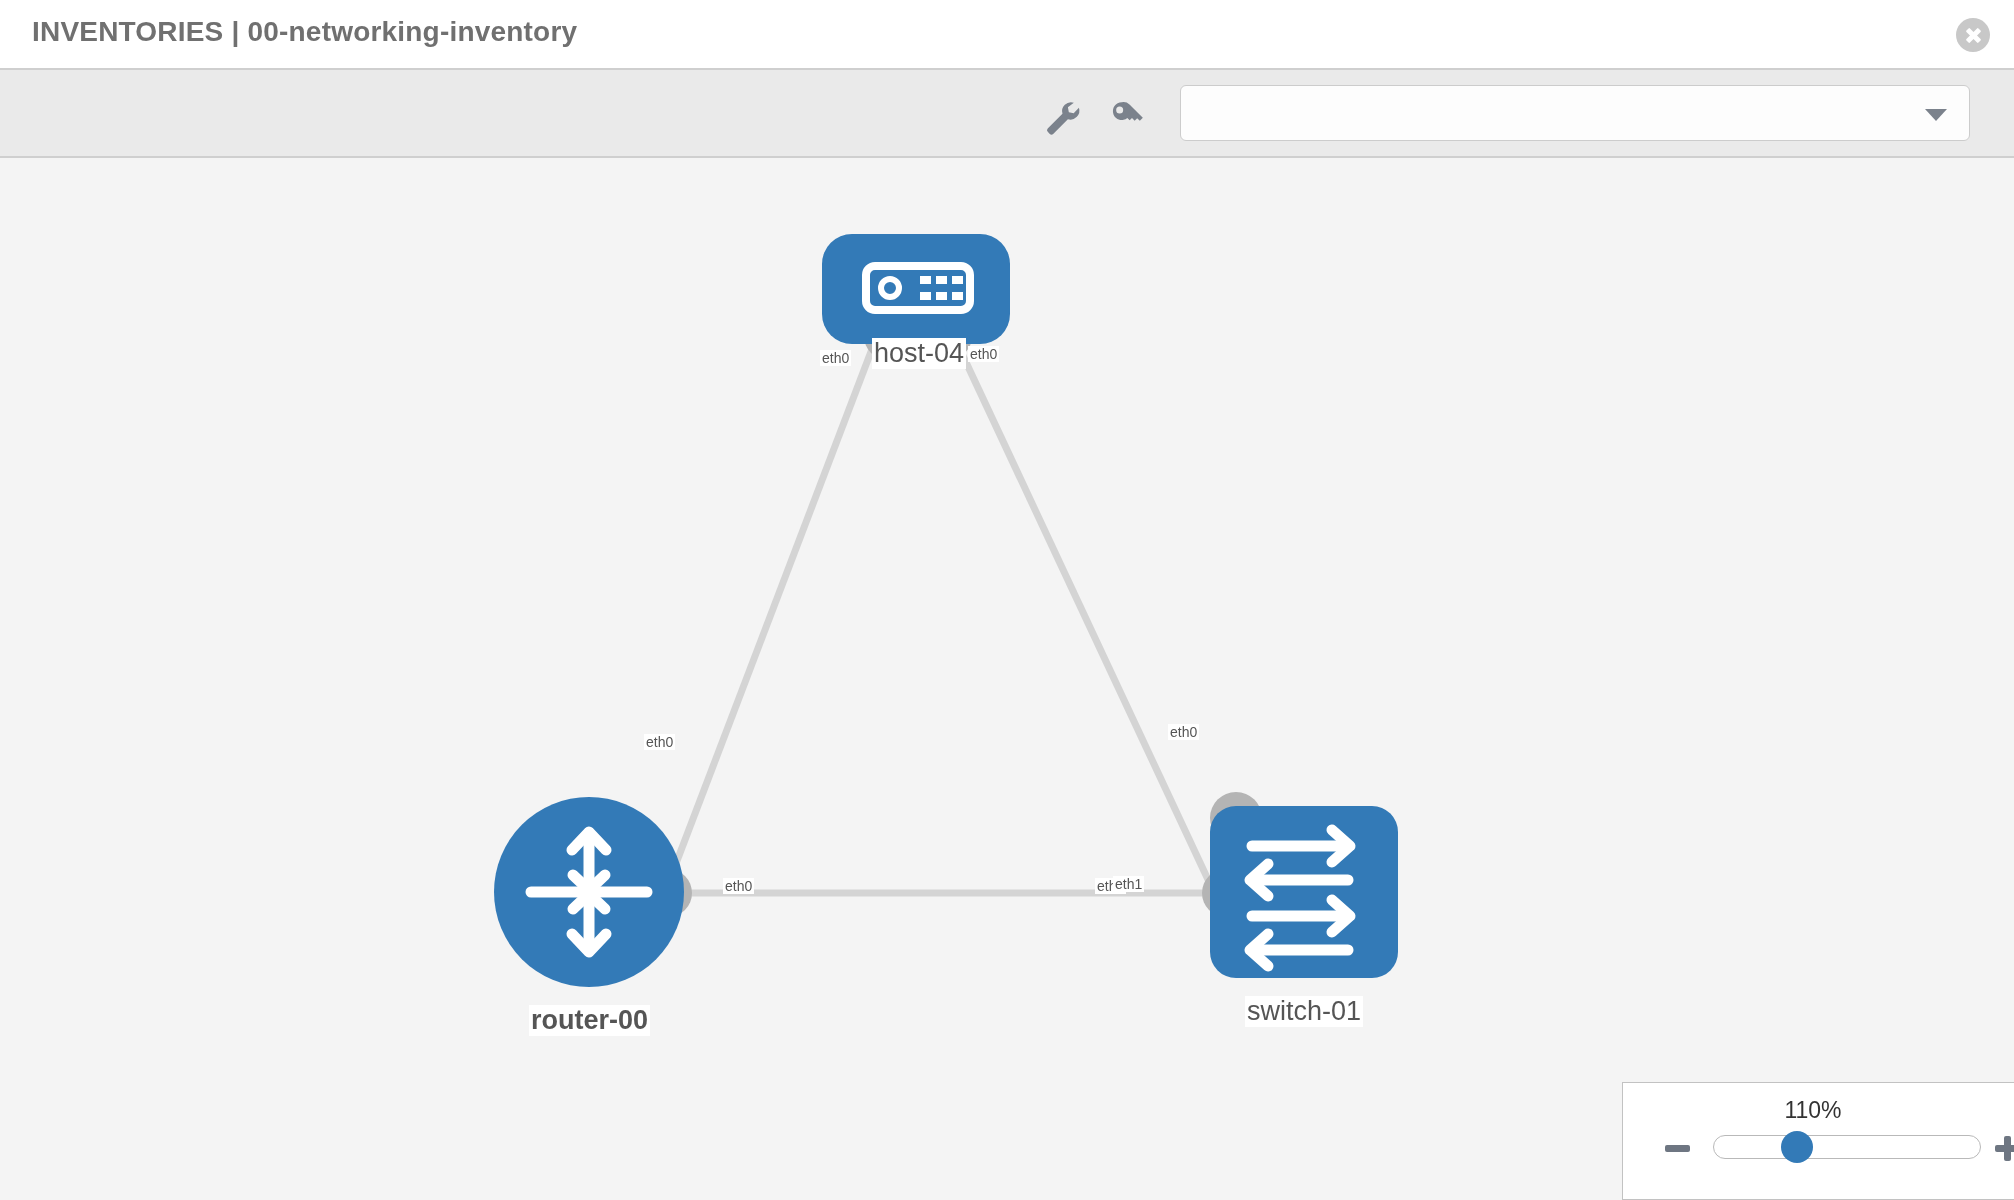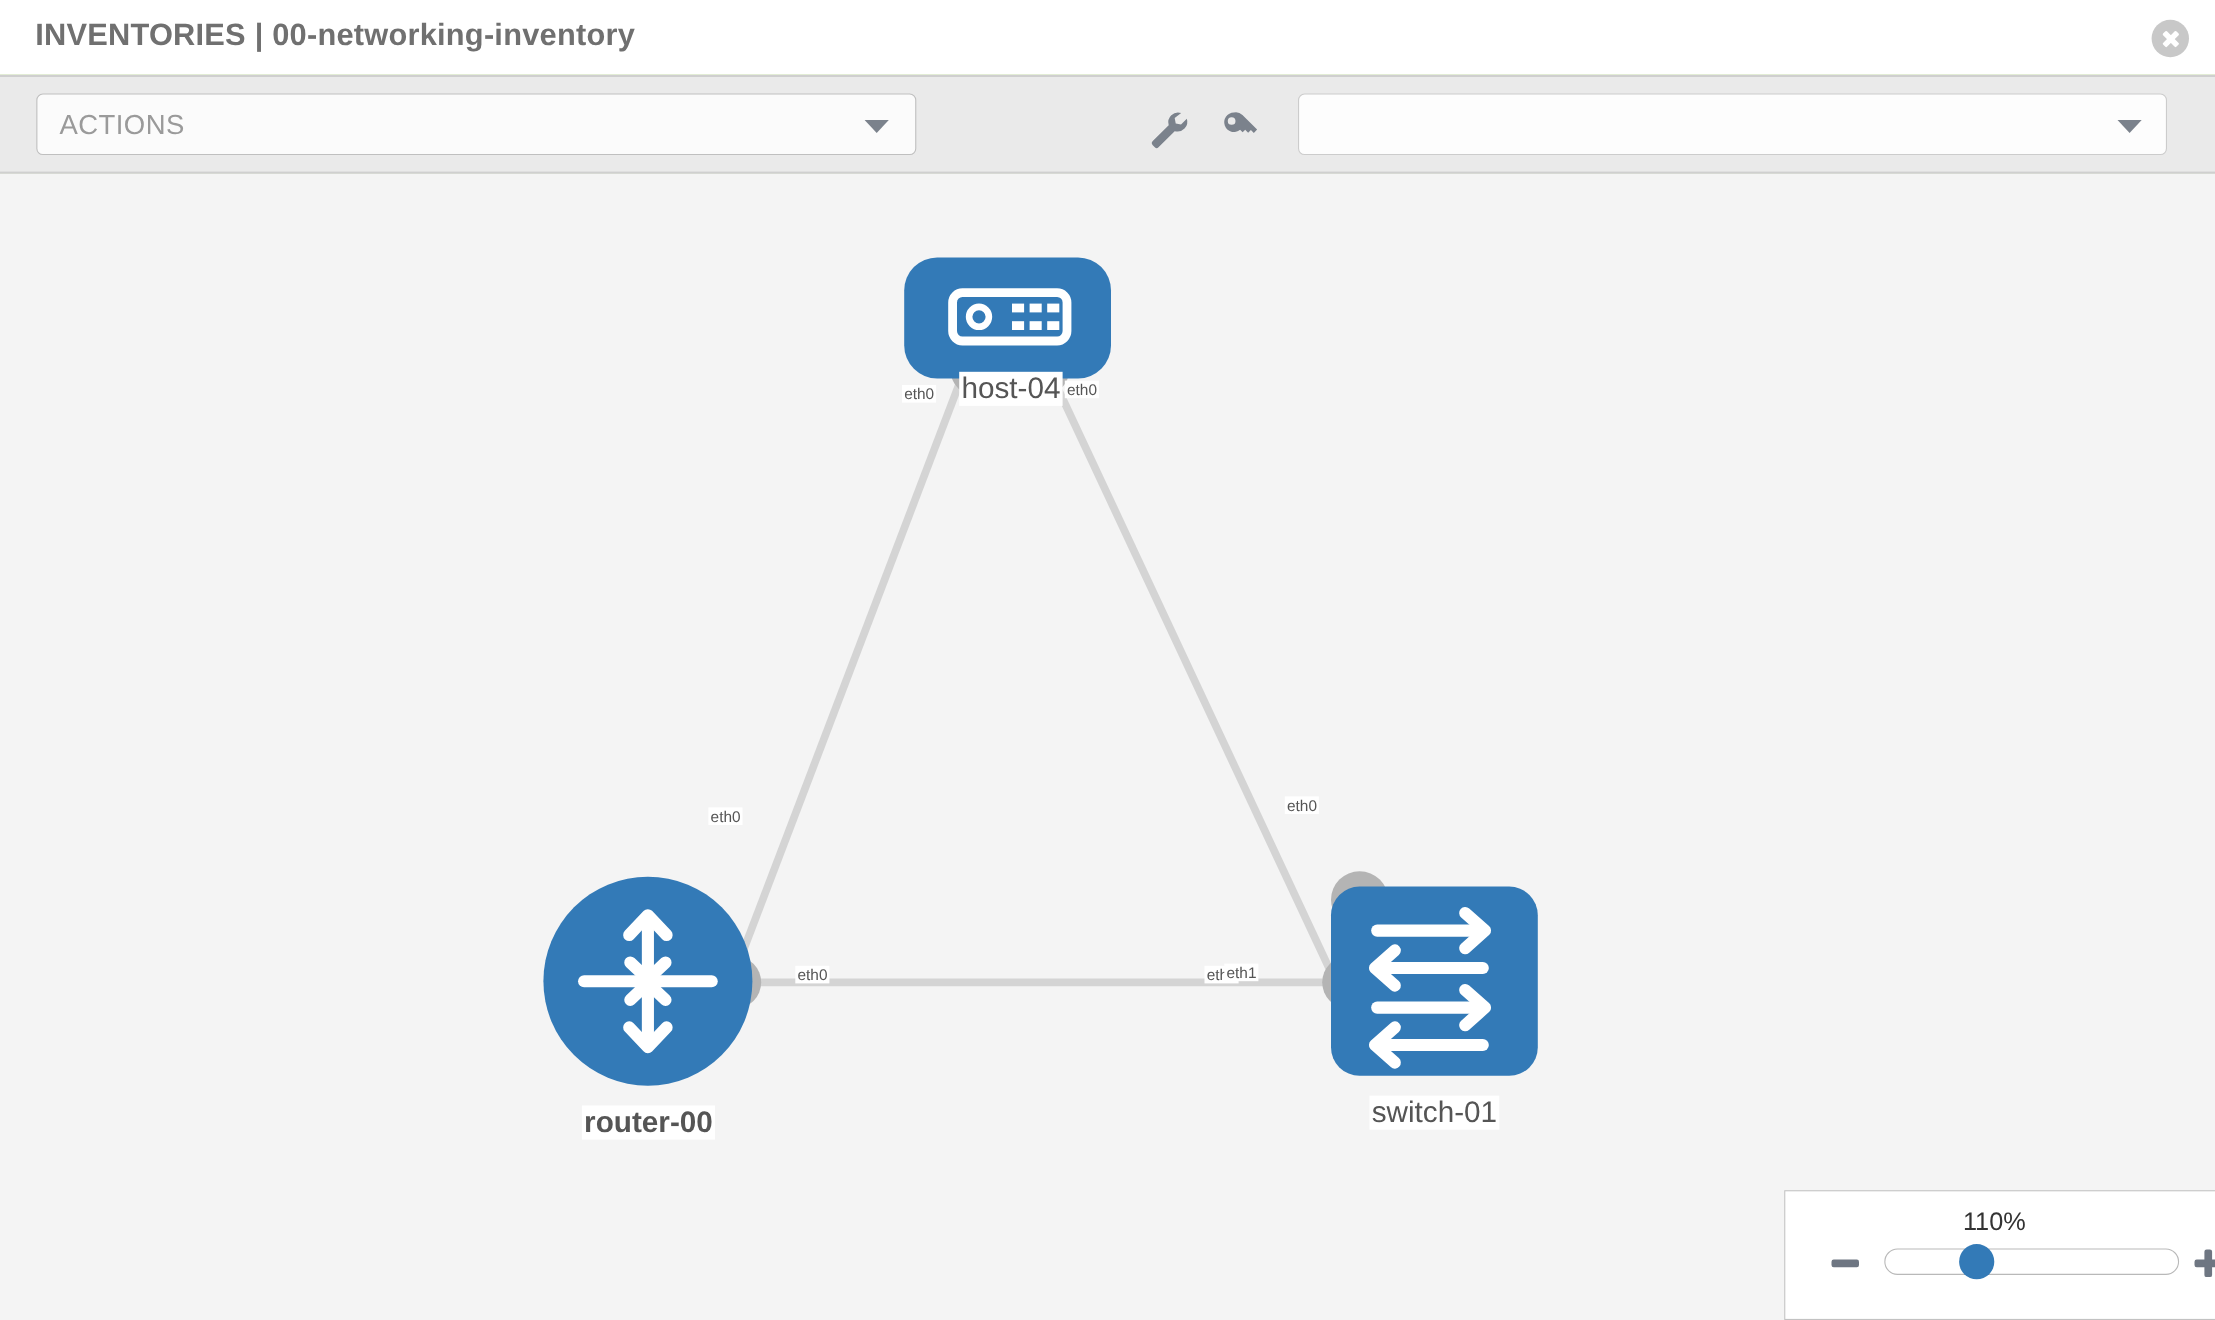--- a/index.html
+++ b/index.html
@@ -9,21 +9,21 @@
   }
   body {
     font-family: "Liberation Sans", sans-serif;
     -webkit-font-smoothing: antialiased;
   }
   #app {
     position: relative;
     width: 2014px;
     height: 1200px;
     overflow: hidden;
-    background: #84cc16;
+    background: #7f1d1d;
   }
 
   
   .header {
     position: absolute;
     left: 0; top: 0;
     width: 2014px;
     height: 68px;
     background: #ffffff;
     box-sizing: border-box;
@@ -247,24 +247,20 @@
   <div class="header">
     <div class="header-title">INVENTORIES | 00-networking-inventory</div>
     <div class="close-button">
       <span class="x1"></span>
       <span class="x2"></span>
     </div>
   </div>
 
   <div class="toolbar">
 
-    <div class="actions-select">
-      <span class="actions-label">ACTIONS</span>
-      <span class="caret"></span>
-    </div>
 
     <div class="tool-icon wrench-icon">
       <svg width="40" height="40" viewBox="0 0 24 24" aria-hidden="true">
         <path d="M20.3 4.0 a5.6 5.6 0 0 0 -7.1 6.9 L4.0 20.1 a1.5 1.5 0 0 0 0 2.1 l1.3 1.3 a1.5 1.5 0 0 0 2.1 0 l9.2 -9.2 a5.6 5.6 0 0 0 6.9 -7.1 l-3.3 3.3 -3.0 -0.6 -0.6 -3.0 z" fill="#7b828c" transform="translate(-1,-1) scale(0.96)"></path>
       </svg>
     </div>
 
     <div class="tool-icon key-icon">
       <svg width="40" height="40" viewBox="0 0 24 24" aria-hidden="true">
         <path d="M8.2 2.6 a5.3 5.3 0 1 0 3.4 9.4 l1.4 1.4 l1.4 -1.4 l1.6 1.6 l1.5 -1.5 l1.6 1.6 l1.8 -1.8 l-8.0 -8.0 a5.3 5.3 0 0 0 -4.7 -1.3 z M7.0 5.1 a2.1 2.1 0 1 1 0 4.2 a2.1 2.1 0 0 1 0 -4.2 z" fill="#7b828c"></path>

